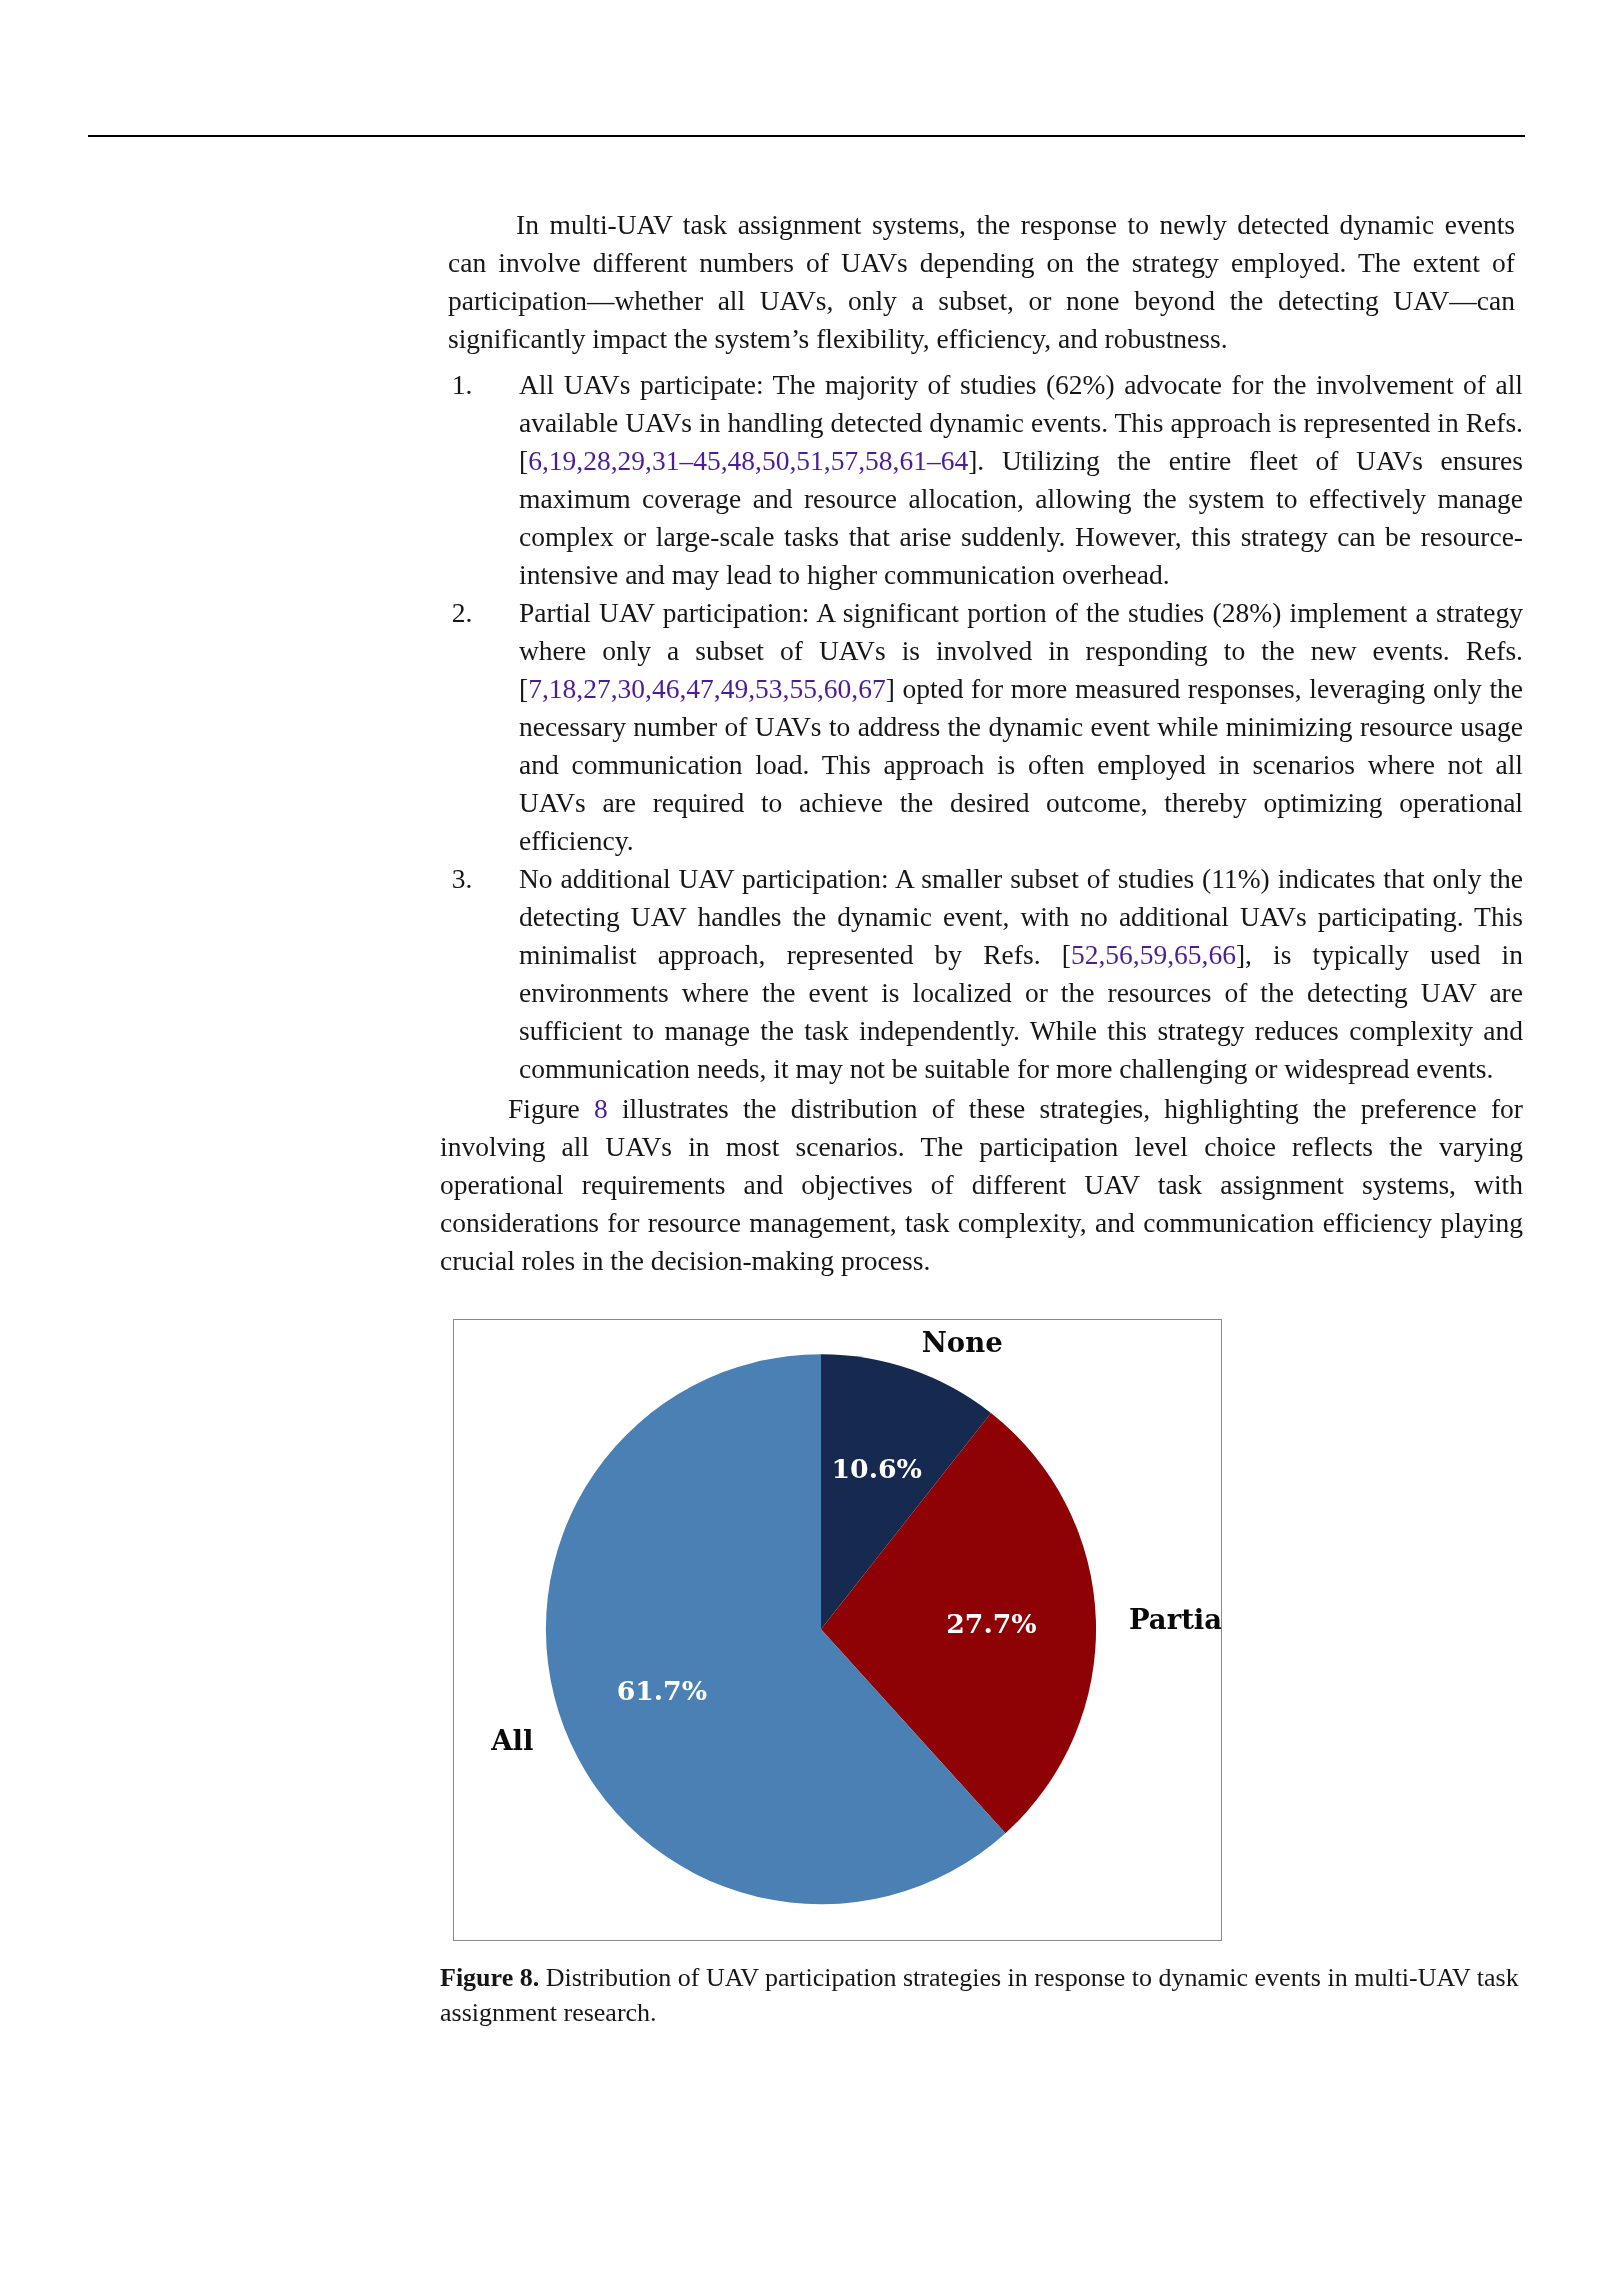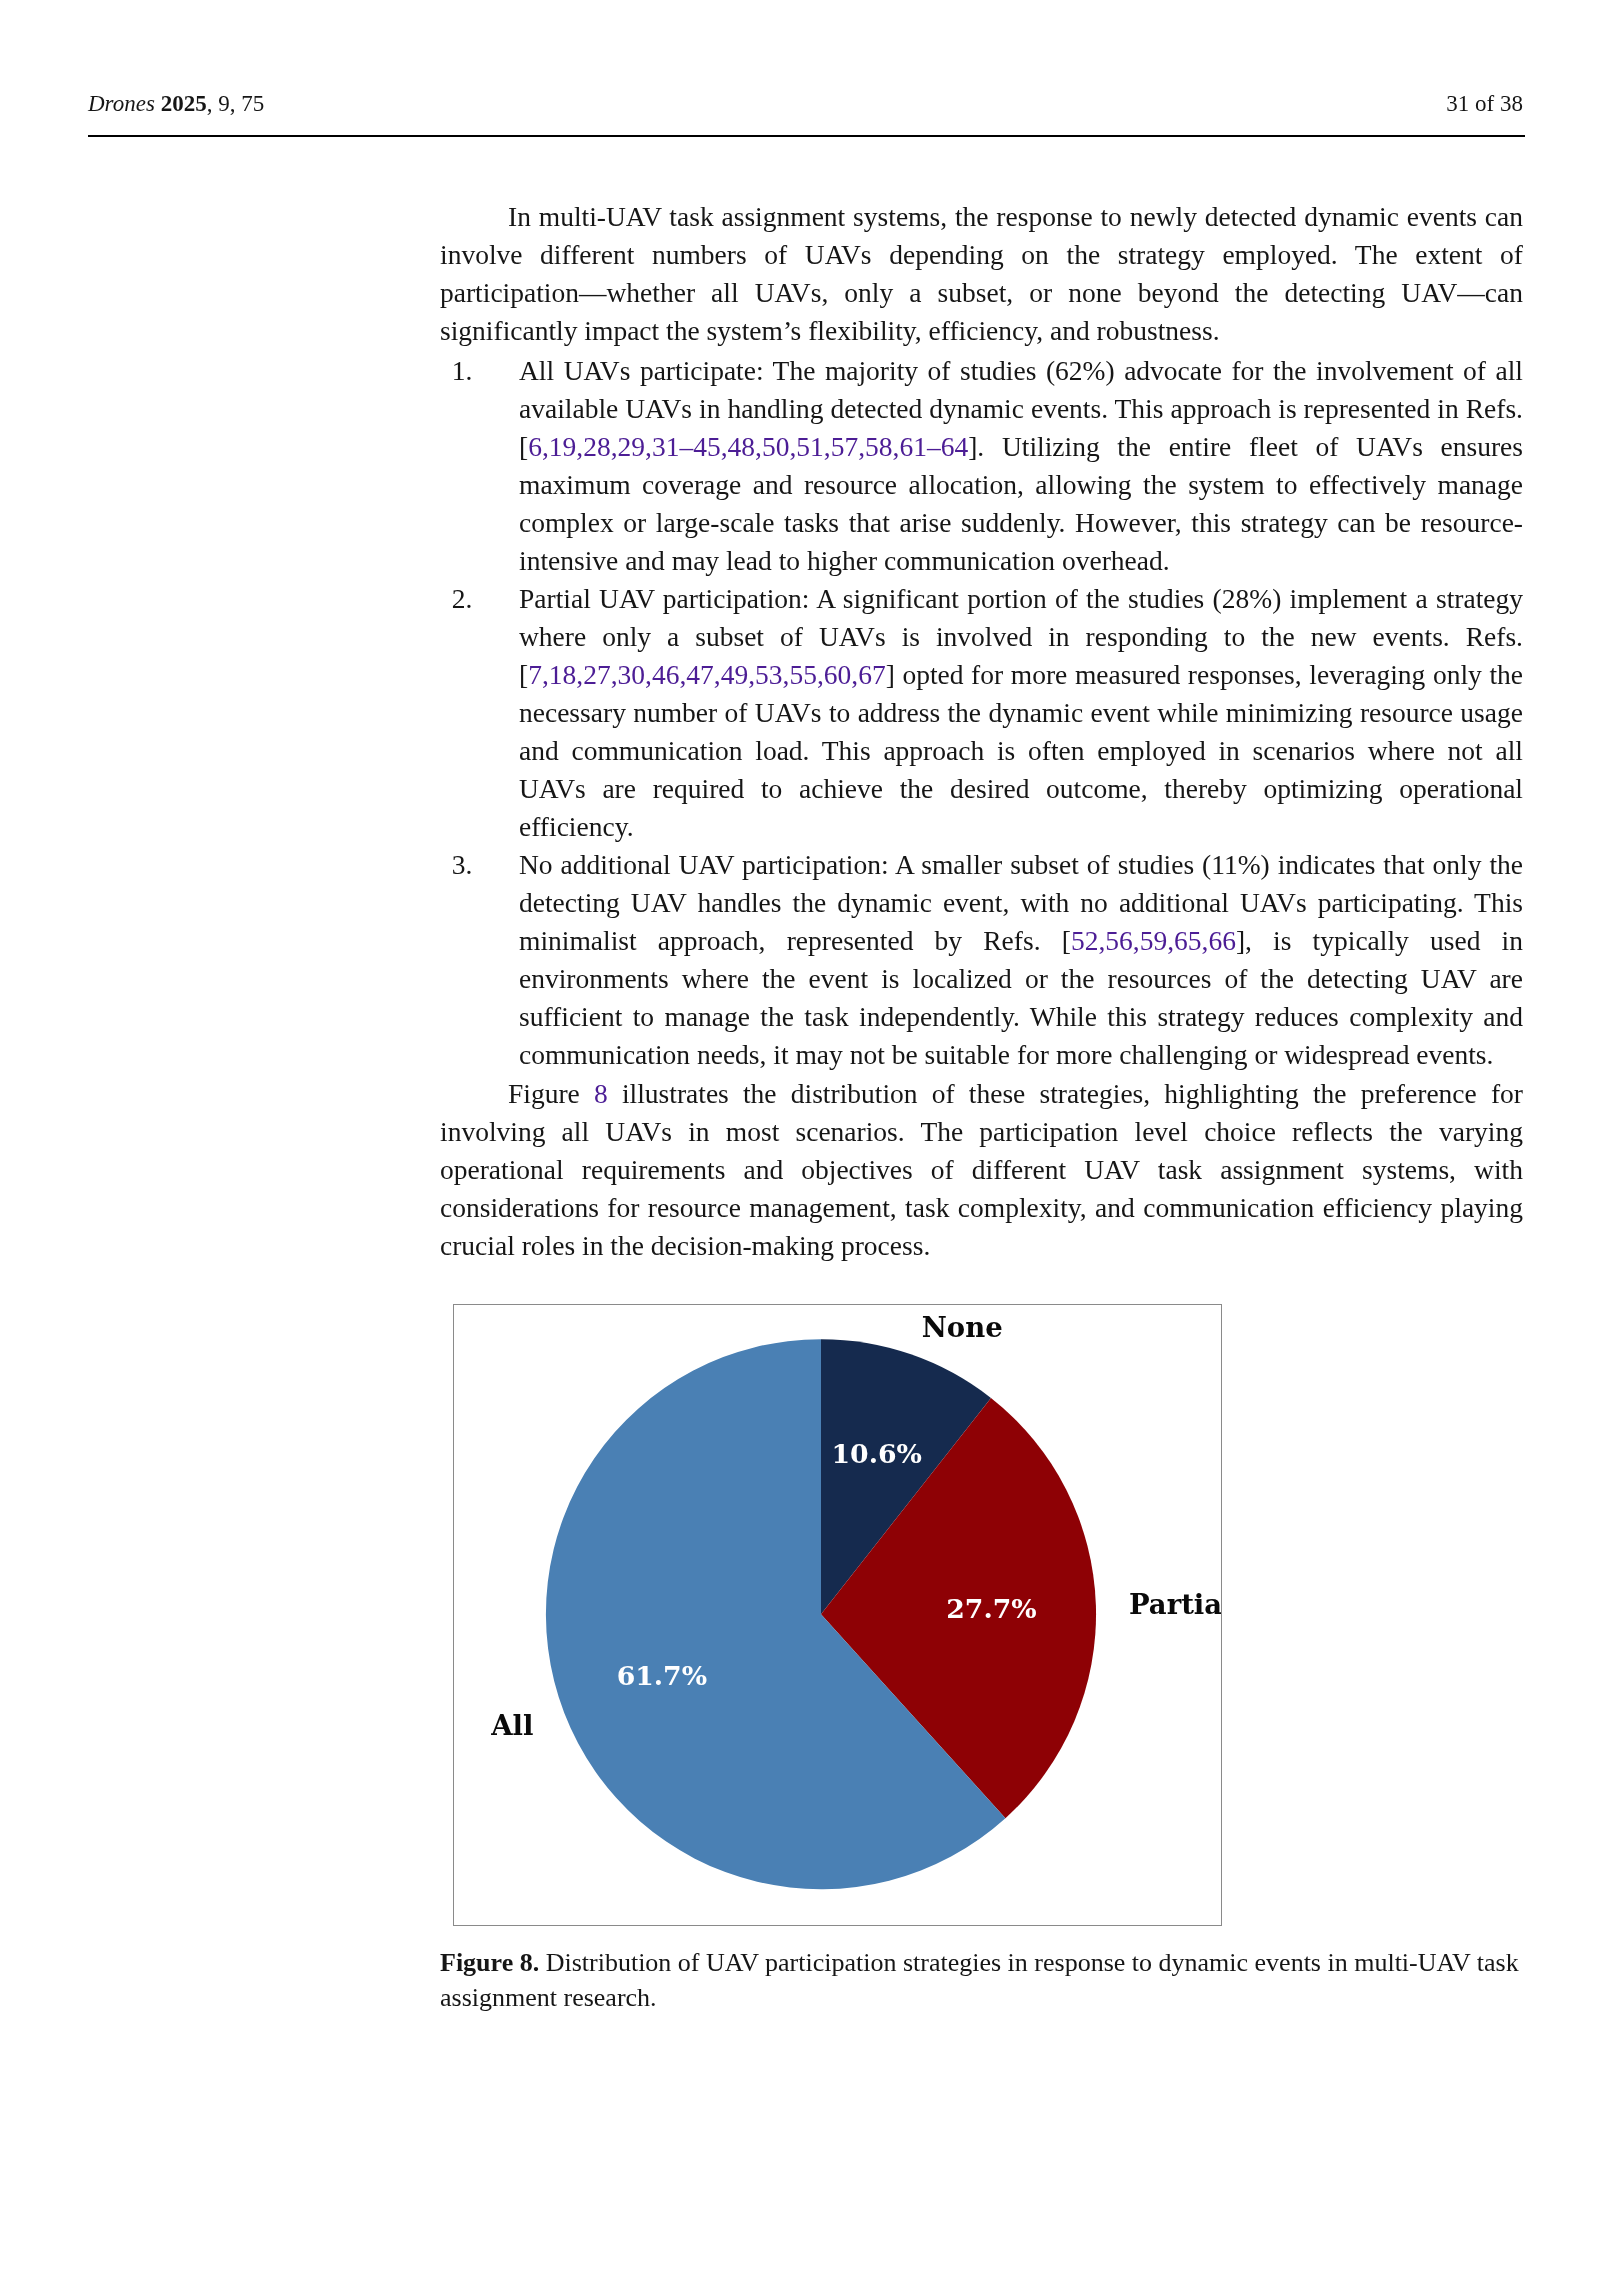--- a/index.html
+++ b/index.html
@@ -19,21 +19,21 @@
     position:absolute; top:135px; left:88px; width:1437px; height:2.4px;
     background:#000000;
   }
   .content {
     position:absolute; top:198px; left:440px; width:1083px;
     font-size:27.5px; line-height:38px; text-align:justify;
   }
   .section-heading {
     font-size:28px; font-weight:normal; margin:0 0 7.9px 0; text-align:left;
   }
-  .para { margin:0; text-indent:68px; }
+  .para { margin:8px; text-indent:68px; }
   .para-figure { margin:1.6px 0 0 0; text-indent:68px; }
   .num-list { margin:1.6px 0 0 0; }
   .li { display:flex; }
   .li-num { flex:0 0 79px; box-sizing:border-box; padding-left:11.8px; text-align:left; }
   .li-text { flex:1 1 auto; text-align:justify; }
   .link { color:#4c1d95; }
   .figure-box {
     margin:39px 0 0 12.6px; width:769px; height:622px; box-sizing:border-box;
     border:1.6px solid #8a8a8a; background:#ffffff;
   }
@@ -50,27 +50,20 @@
     margin-top:19px; font-size:26px; line-height:35px; text-align:left;
     width:1083px;
   }
   .bold { font-weight:bold; }
 </style>
 </head>
 <body>
 
 <div class="page">
 
-  <div class="running-head">
-    <span>
-      <span class="journal-name">Drones</span>
-      <span class="journal-year">2025</span><span>, 9, 75</span>
-    </span>
-    <span>31 of 38</span>
-  </div>
   <div class="head-rule"></div>
 
   <div class="content">
 
 
     <p class="para">In multi-UAV task assignment systems, the response to newly detected dynamic events can involve different numbers of UAVs depending on the strategy employed. The extent of participation—whether all UAVs, only a subset, or none beyond the detecting UAV—can significantly impact the system’s flexibility, efficiency, and robustness.</p>
 
     <div class="num-list">
       <div class="li">
         <div class="li-num">1.</div>

